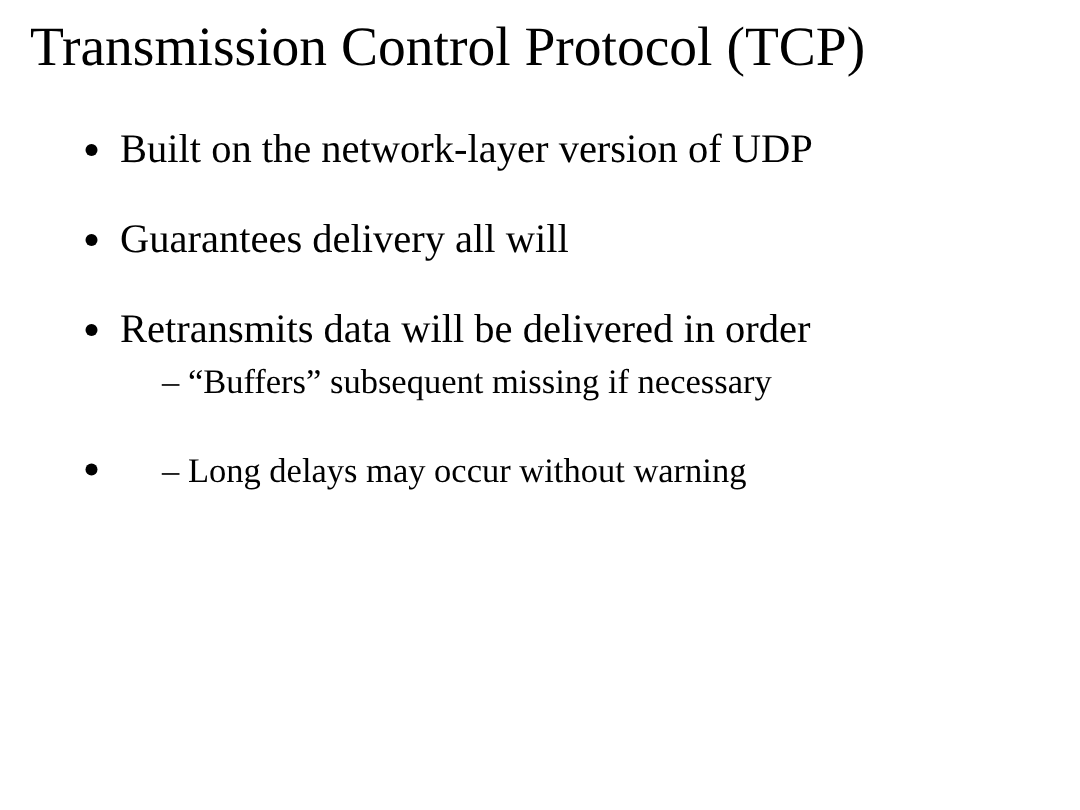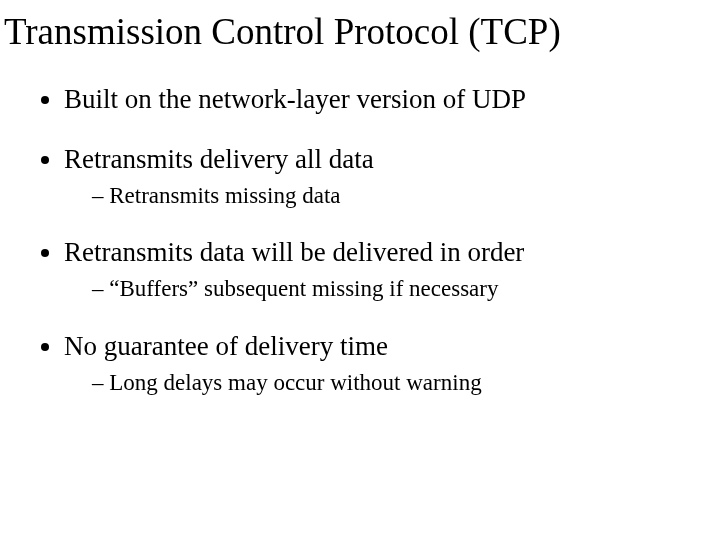--- a/index.html
+++ b/index.html
@@ -8,21 +8,21 @@
     width: 720px;
     height: 540px;
     background: #ffffff;
     font-family: "Times New Roman", Times, serif;
     color: #000000;
   }
   .slide {
     box-sizing: border-box;
     width: 720px;
     height: 468px;
-    padding: 10px 20px 20px 4px;
+    padding: 10px 20px 20px 20px;
     border-radius: 11px;
   }
   .title {
     font-size: 37px;
     font-weight: normal;
     margin: 0 0 30px 0;
     text-align: left;
   }
   ul.level1 {
     list-style-type: disc;
@@ -56,39 +56,33 @@
 
 <div class="slide">
   <h1 class="title">Transmission Control Protocol (TCP)</h1>
 
   <ul class="level1">
     <li>
       <span>Built on the network-layer version of UDP</span>
     </li>
 
     <li class="spaced">
-      <span>Retransmits delivery all data</span>
-      <ul class="level2">
-        <li>
-          <span>Retransmits missing data</span>
-        </li>
-      </ul>
+      <span>Guarantees delivery all will</span>
     </li>
 
     <li class="spaced">
       <span>Retransmits data will be delivered in order</span>
       <ul class="level2">
         <li>
           <span>“Buffers” subsequent missing if necessary</span>
         </li>
       </ul>
     </li>
 
     <li class="spaced">
-      <span>No guarantee of delivery time</span>
       <ul class="level2">
         <li>
           <span>Long delays may occur without warning</span>
         </li>
       </ul>
     </li>
   </ul>
 </div>
 
 </body></html>

